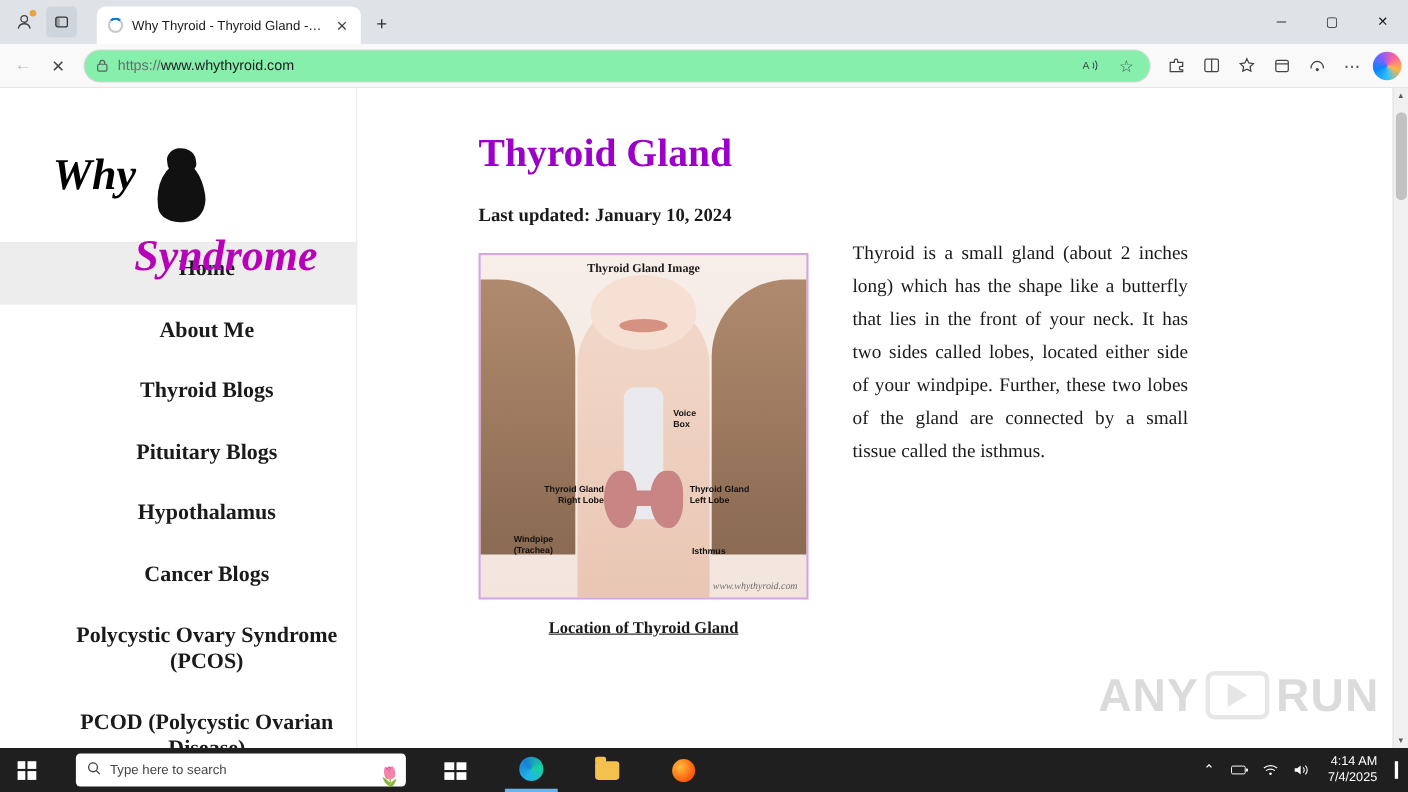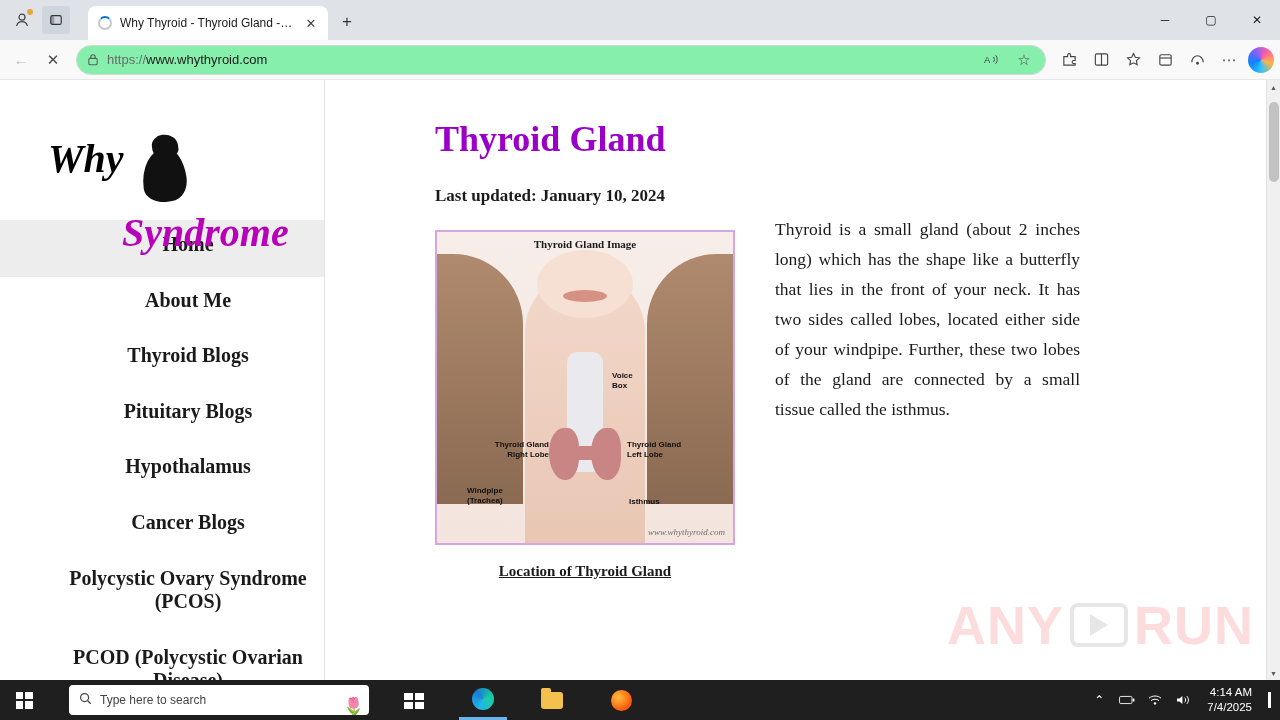--- a/index.html
+++ b/index.html
@@ -305,21 +305,21 @@
   }
 
   
   .anyrun {
     position: absolute; right: 26px; bottom: 24px;
     display: flex; align-items: center; gap: 6px;
     opacity: .18; pointer-events: none;
   }
   .anyrun .txt {
     font-family: "Liberation Sans", sans-serif;
-    font-weight: bold; font-size: 54px; letter-spacing: 1px; color: #ef4444;
+    font-weight: bold; font-size: 42px; letter-spacing: 1px; color: #404040;
   }
   .anyrun .play {
     width: 58px; height: 44px;
     border: 4px solid #7a7a7a; border-radius: 8px;
     display: flex; align-items: center; justify-content: center;
   }
   .anyrun .play:after {
     content: ""; border-left: 18px solid #7a7a7a;
     border-top: 11px solid transparent; border-bottom: 11px solid transparent;
   }

